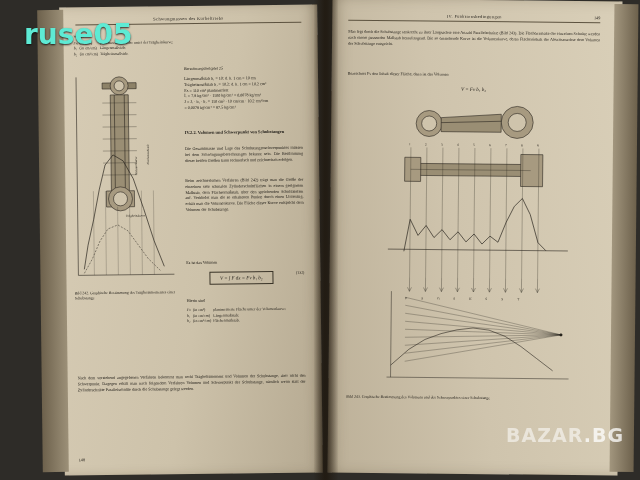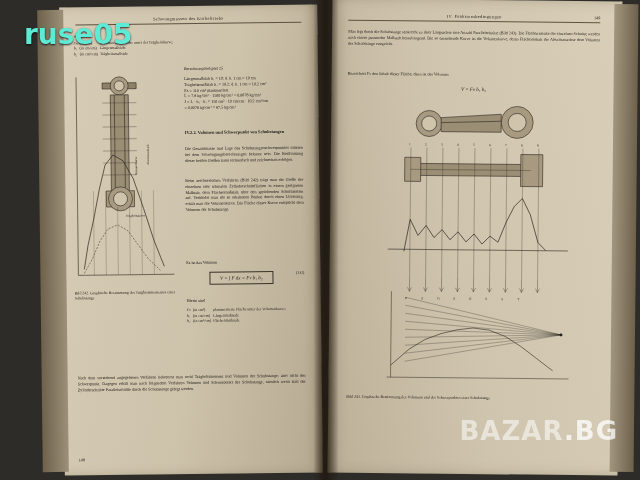--- a/index.html
+++ b/index.html
@@ -12,23 +12,23 @@
   
   #wm-left{
     position:absolute;left:4px;top:18px;z-index:50;
     font-family:"DejaVu Sans", sans-serif;
     font-size:28px;font-weight:bold;color:#5eead4;
     letter-spacing:0px;
     text-shadow:0 1px 2px rgba(0,0,0,.8);
     margin-left:20px;
   }
   #wm-right{
-    position:absolute;right:22px;bottom:34px;z-index:50;
+    position:absolute;right:16px;bottom:34px;z-index:50;
     font-family:"DejaVu Sans", sans-serif;
-    font-size:26px;font-weight:bold;color:rgba(255,255,255,.55);
+    font-size:19px;font-weight:bold;color:rgba(255,255,255,.55);
     letter-spacing:1px;
   }
   #wm-right .dot{color:rgba(255,255,255,.75);}
   
   #book{
     position:absolute;left:0;top:0;width:640px;height:480px;
   }
   .page{
     position:absolute;
     background:#cfc4ac;

